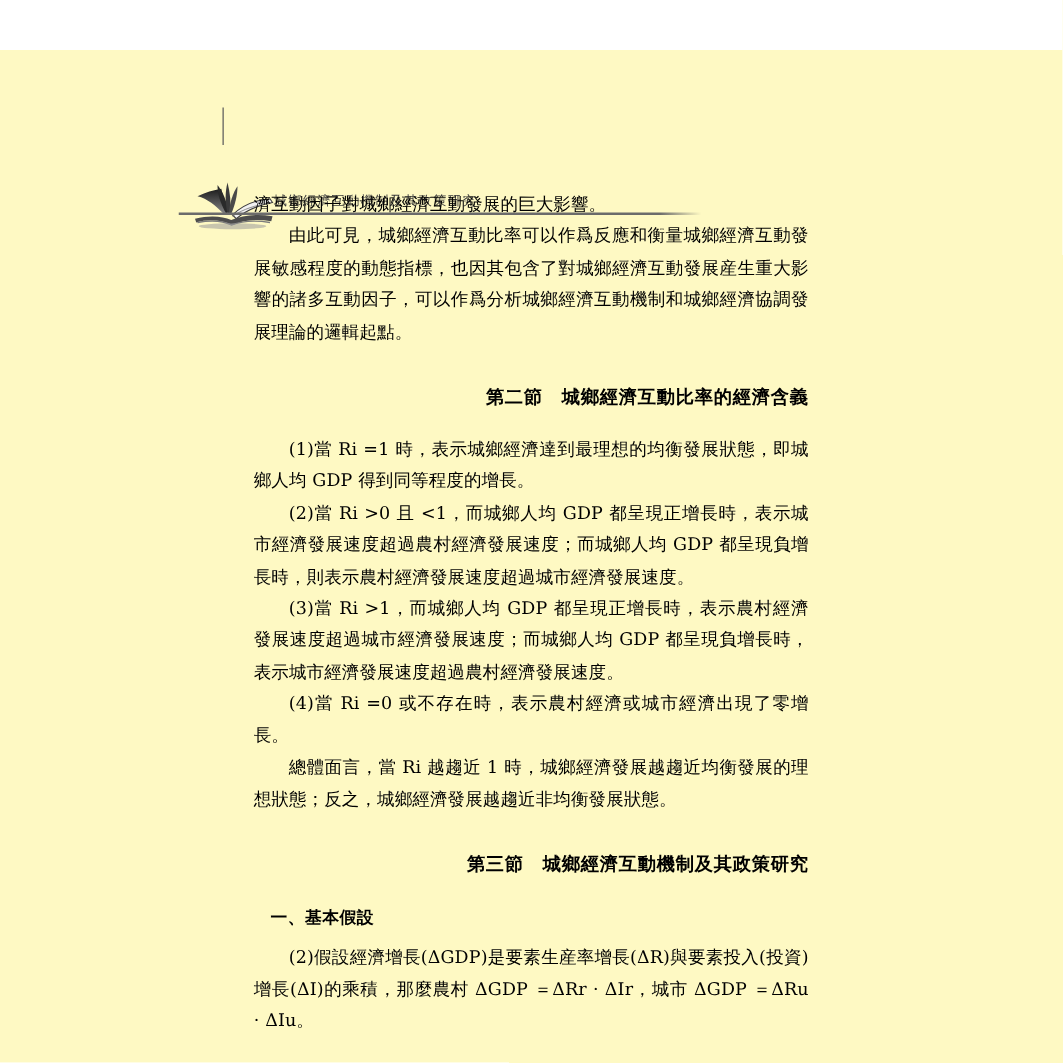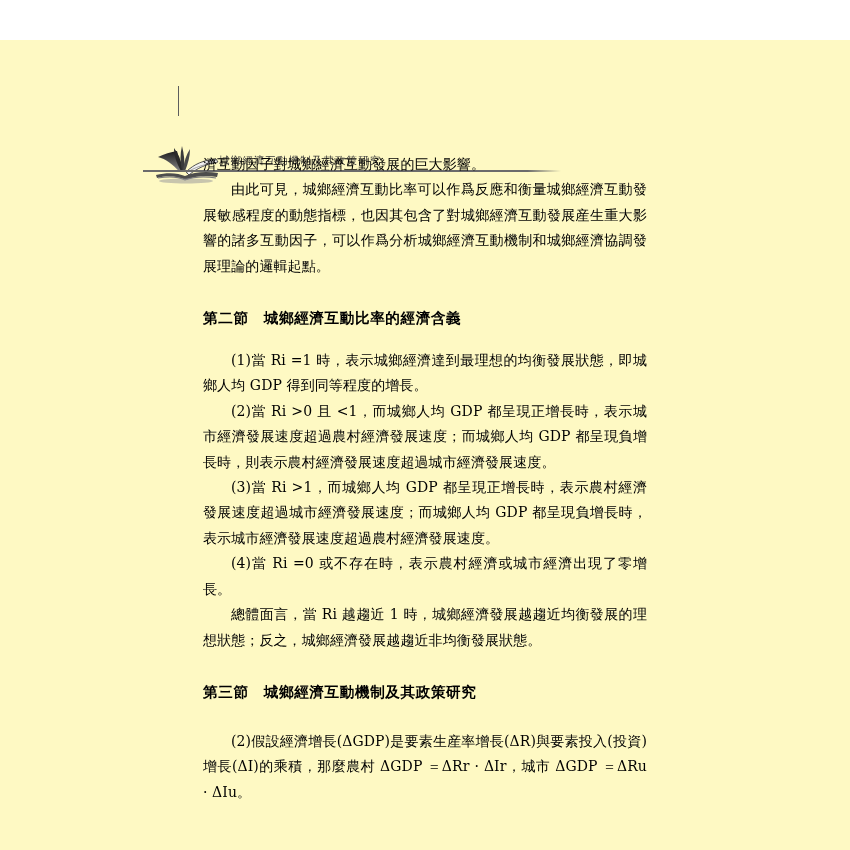--- a/index.html
+++ b/index.html
@@ -82,21 +82,21 @@
     letter-spacing: 0.1px;
   }
   p.indent {
     text-indent: 2em;
   }
 
   h2.section {
     margin: 0;
     font-size: 14.6px;
     font-weight: bold;
-    text-align: left;
+    text-align: right;
     letter-spacing: 0.6px;
     line-height: 26px;
     white-space: pre;
   }
   .sec-gap-top   { height: 26px; }
   .sec-gap-below { height: 17px; }
 
   h3.subsection {
     margin: 0;
     font-size: 13.4px;
@@ -177,20 +177,21 @@
     <p class="body indent">(1)當 Ri =1 時，表示城鄉經濟達到最理想的均衡發展狀態，即城鄉人均 GDP 得到同等程度的增長。</p>
     <p class="body indent">(2)當 Ri &gt;0 且 &lt;1，而城鄉人均 GDP 都呈現正增長時，表示城市經濟發展速度超過農村經濟發展速度；而城鄉人均 GDP 都呈現負增長時，則表示農村經濟發展速度超過城市經濟發展速度。</p>
     <p class="body indent">(3)當 Ri &gt;1，而城鄉人均 GDP 都呈現正增長時，表示農村經濟發展速度超過城市經濟發展速度；而城鄉人均 GDP 都呈現負增長時，表示城市經濟發展速度超過農村經濟發展速度。</p>
     <p class="body indent">(4)當 Ri =0 或不存在時，表示農村經濟或城市經濟出現了零增長。</p>
     <p class="body indent">總體面言，當 Ri 越趨近 1 時，城鄉經濟發展越趨近均衡發展的理想狀態；反之，城鄉經濟發展越趨近非均衡發展狀態。</p>
 
     <div class="sec-gap-top"></div>
     <h2 class="section">第三節　城鄉經濟互動機制及其政策研究</h2>
     <div class="sec-gap-below"></div>
 
+    <h3 class="subsection">一、基本假設</h3>
     <div class="sub-gap-below"></div>
 
     <p class="body indent">(2)假設經濟增長(ΔGDP)是要素生産率增長(ΔR)與要素投入(投資)增長(ΔI)的乘積，那麼農村 ΔGDP ＝ΔRr · ΔIr，城市 ΔGDP ＝ΔRu · ΔIu。</p>
 
   </div>
 
   <div class="footer">
     <span class="dash"></span>
     <span class="pageno">2</span>
     <span class="dash"></span>

